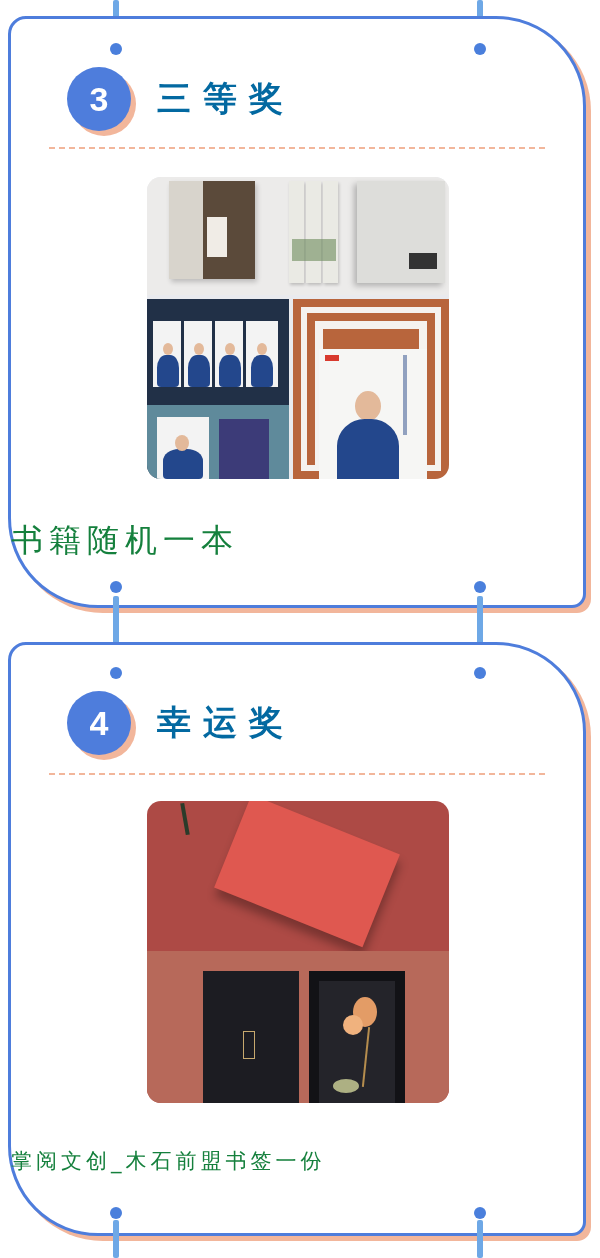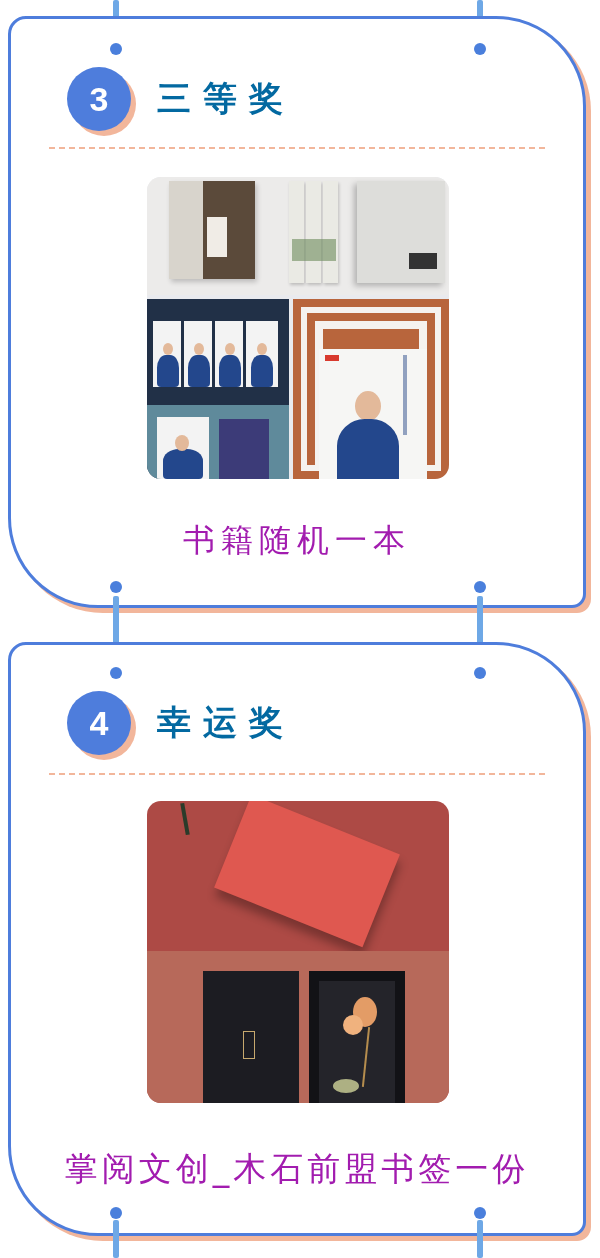--- a/index.html
+++ b/index.html
@@ -32,21 +32,21 @@
       color: #4e7ddc; font-size: 34px; font-weight: bold; margin-left: 16px; letter-spacing: 1px;
     }
     .divider {
       position: absolute; left: 38px; right: 38px; height: 0;
       border-top: 2px dashed #f2b69b;
     }
     .prize-image {
       position: absolute; left: 136px; width: 302px; height: 302px; border-radius: 14px; overflow: hidden;
     }
     .prize-name {
-      position: absolute; left: 0; right: 0; text-align: center; color: #a21caf;
+      position: absolute; left: 0; right: 0; text-align: left; color: #15803d;
       font-size: 32px; letter-spacing: 6px;
     }
     
     .books { background: #e9eaee; }
     .books .top { position: absolute; left: 0; top: 0; width: 302px; height: 118px; background: #ecebea; }
     .bk { position: absolute; }
     .books .bl { position: absolute; left: 0; top: 122px; width: 142px; height: 180px; background: #213047; }
     .books .bl-bottom { position: absolute; left: 0; top: 228px; width: 142px; height: 74px; background: #5f8a9b; }
     .books .br { position: absolute; left: 146px; top: 122px; width: 156px; height: 180px; background: #b8653c; }
     .lattice { position: absolute; left: 8px; top: 8px; right: 8px; bottom: 8px; border: 6px solid #f5f2ef; }
@@ -151,20 +151,20 @@
     <div class="box" style="left:56px; top:170px; width:96px; height:132px;"></div>
     <div class="bk" style="left:96px; top:230px; width:10px; height:26px; border:1px solid #c6a86e; background:transparent;"></div>
     <div class="box" style="left:162px; top:170px; width:96px; height:132px; background:#121216;"></div>
     <div class="bk" style="left:172px; top:180px; width:76px; height:122px; background:#24242a;"></div>
     <div class="flower" style="left:206px; top:196px; width:24px; height:30px;"></div>
     <div class="flower" style="left:196px; top:214px; width:20px; height:20px; background:#f0b27e;"></div>
     <div class="bk" style="left:218px; top:226px; width:2px; height:60px; background:#b58d4e; transform:rotate(6deg);"></div>
     <div class="bk" style="left:186px; top:278px; width:26px; height:14px; background:#cfd39a; border-radius:50%; opacity:0.8;"></div>
   </div>
 
-  <div class="prize-name" style="top:502px; font-size:33px; letter-spacing:4px;">掌阅文创_木石前盟书签一份</div>
+  <div class="prize-name" style="top:502px; font-size:21px; letter-spacing:4px;">掌阅文创_木石前盟书签一份</div>
 
   <div class="dot" style="left:99px; top:562px;"></div>
   <div class="dot" style="left:463px; top:562px;"></div>
 </div>
 
 <div class="connector" style="left:113px; top:1220px; height:38px;"></div>
 <div class="connector" style="left:477px; top:1220px; height:38px;"></div>
 
 </body></html>

